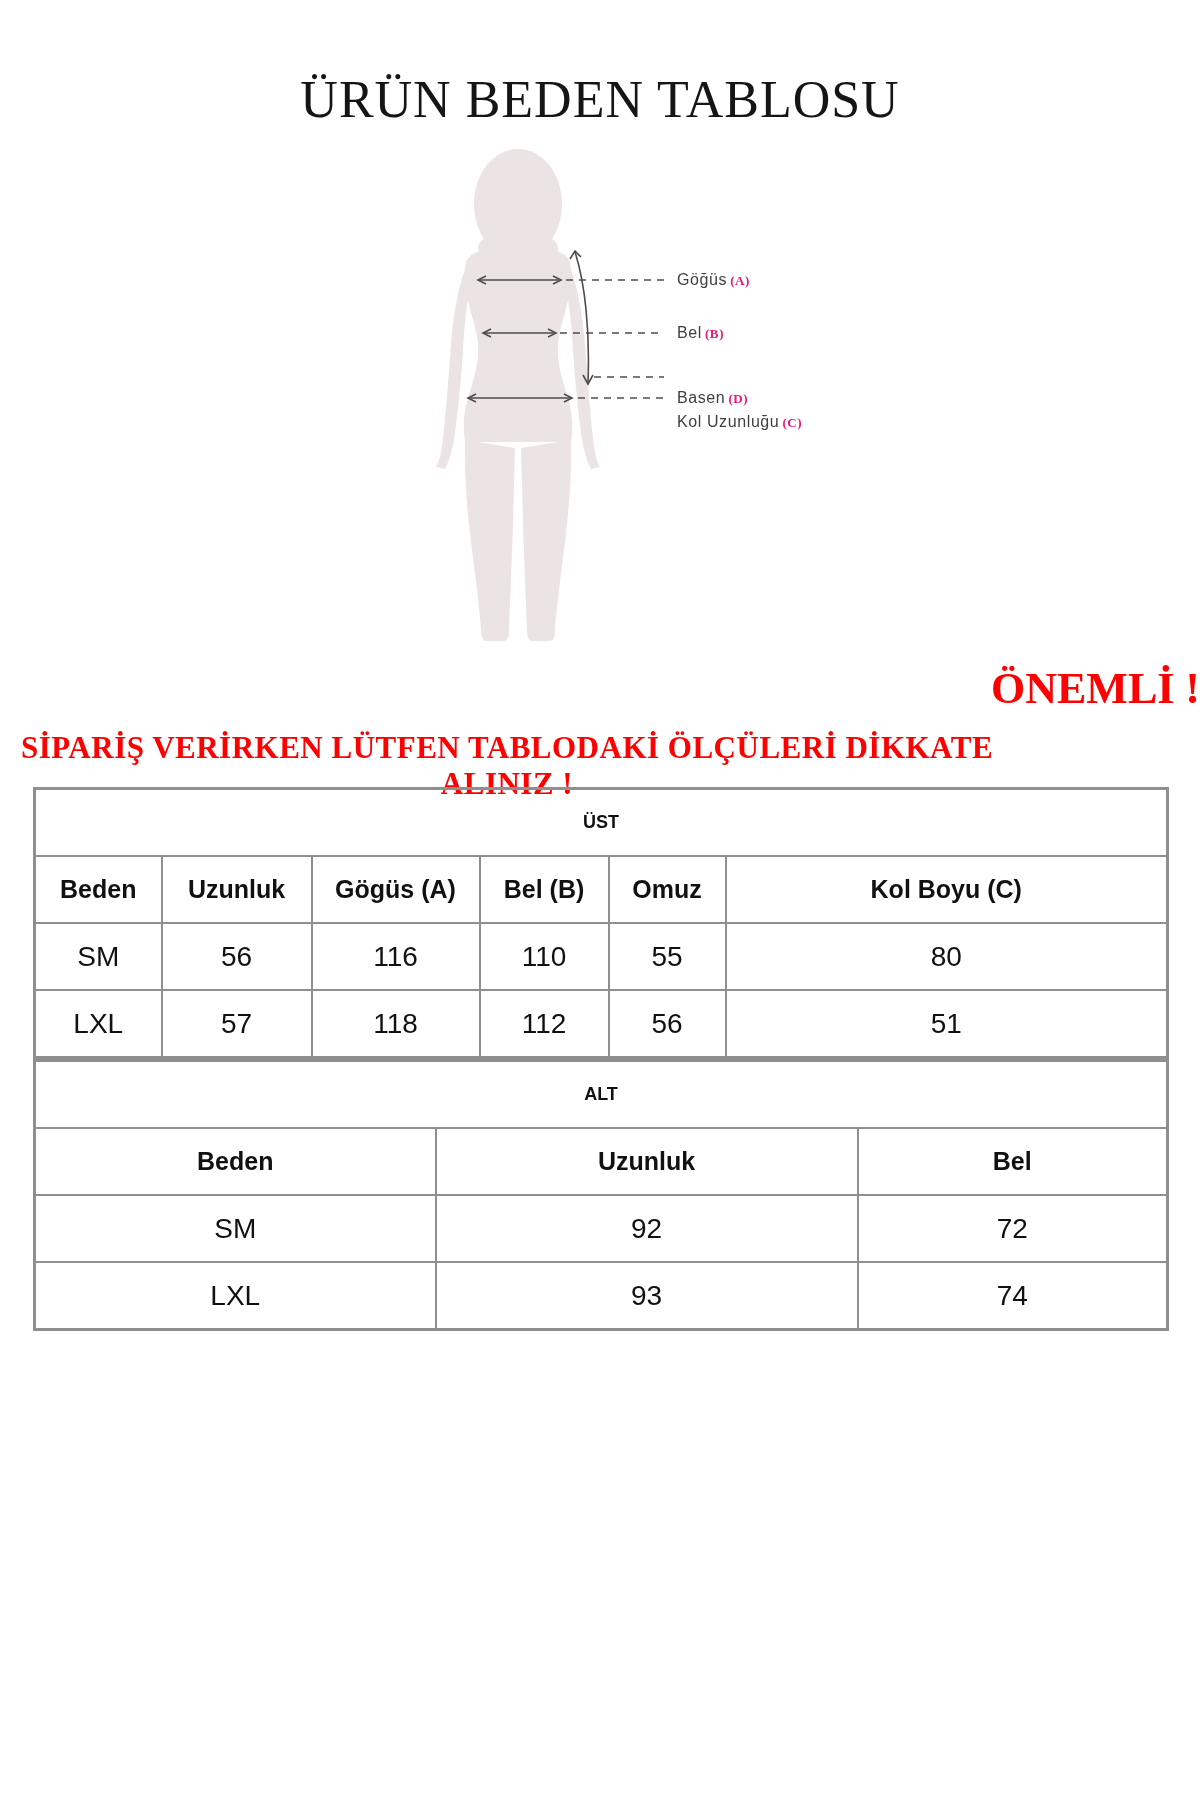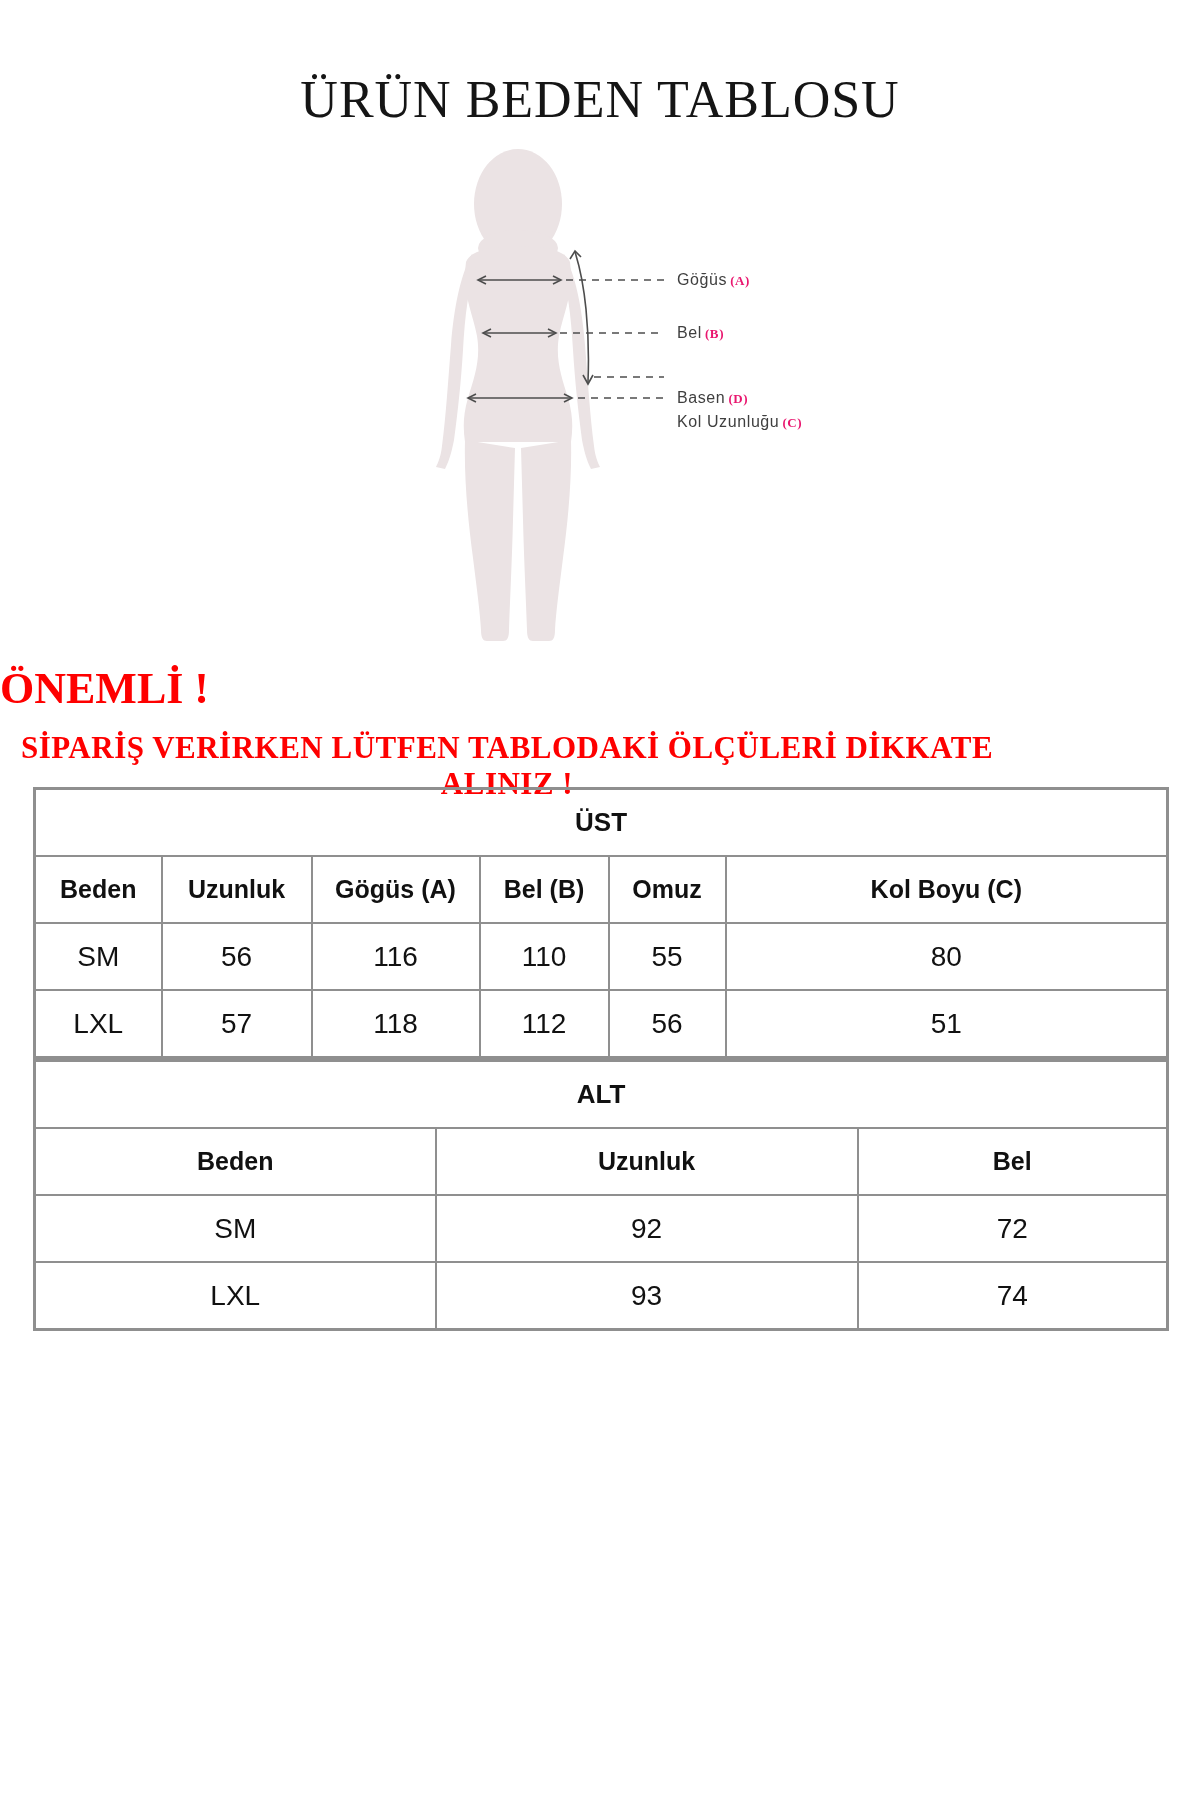--- a/index.html
+++ b/index.html
@@ -19,40 +19,40 @@
   }
   .m-label .letter {
     font-family:"Liberation Serif", serif; font-weight:bold; font-size:13px;
     color:#e9176f; margin-left:3px;
   }
   .lbl-gogus { left:677px; top:270px; }
   .lbl-bel   { left:677px; top:323px; }
   .lbl-kol   { left:677px; top:367px;margin-top:45px; }
   .lbl-basen { left:677px; top:388px; }
   .heading-important {
-    position:absolute; top:663px; left:0; width:1200px; text-align:left;
+    position:absolute; top:663px; left:0; width:1200px; text-align:right;
     font-family:"Liberation Serif", serif; font-weight:bold; font-size:44px;
     color:#fe0000;
   }
   .warning-line {
     position:absolute; top:730px; left:0; width:1014px; text-align:center;
     font-family:"Liberation Serif", serif; font-weight:bold; font-size:31px;
     color:#fe0000; letter-spacing:0.5px;
   }
   .tables { position:absolute; left:33px; top:787px; width:1133px; }
   table.size-table {
     border-collapse:collapse; width:1133px; table-layout:fixed;
     border:3px solid #8f8f8f;
   }
   table.size-table th, table.size-table td {
     border:2px solid #8f8f8f; text-align:center; vertical-align:middle;
     height:65px; padding:0; color:#111111;
   }
   table.size-table th { font-size:25px; font-weight:bold; }
-  table.size-table th.section-cell { font-size:26px; }
+  table.size-table th.section-cell { font-size:18px; }
   table.size-table td { font-size:28px; font-weight:normal; }
 </style>
 </head>
 <body>
 
 <div class="page-title">ÜRÜN BEDEN TABLOSU</div>
 
 <svg class="fig-svg" width="300" height="520" viewBox="380 140 300 520" xmlns="http://www.w3.org/2000/svg">
   <g fill="#ebe3e4" stroke="none">
     <ellipse cx="518" cy="204" rx="44" ry="55"></ellipse>

